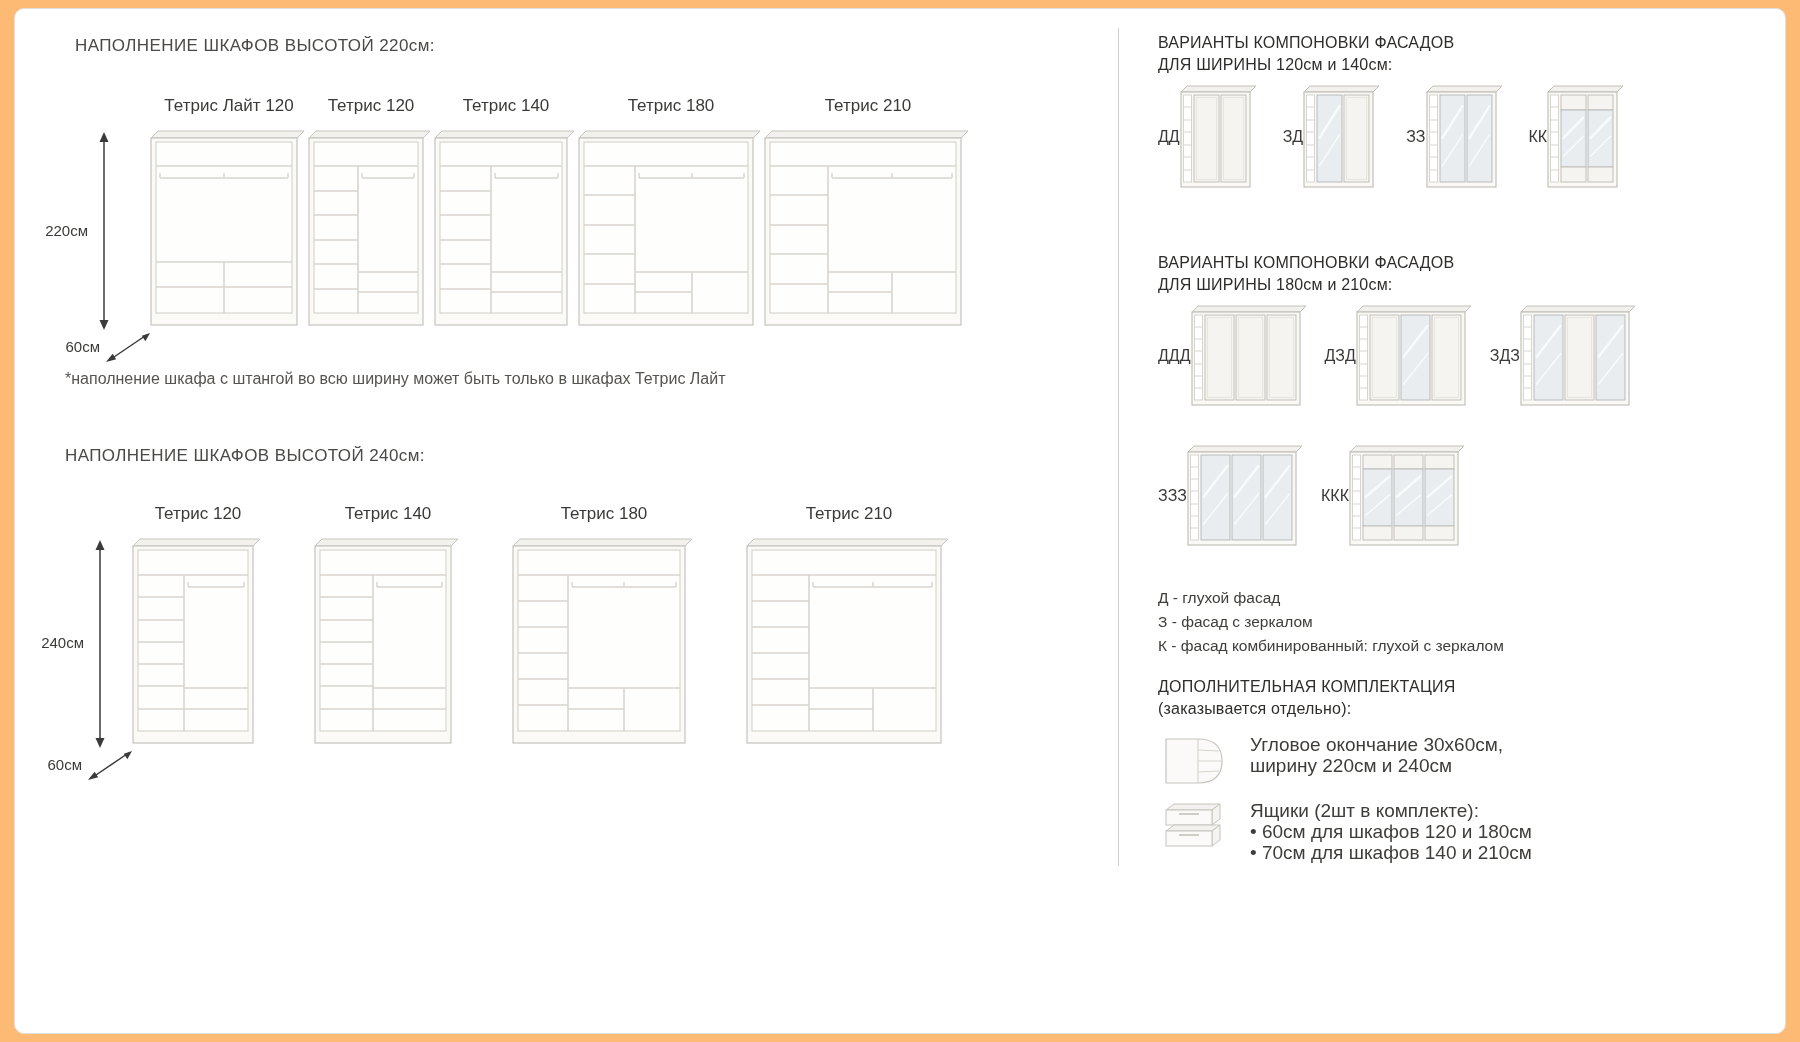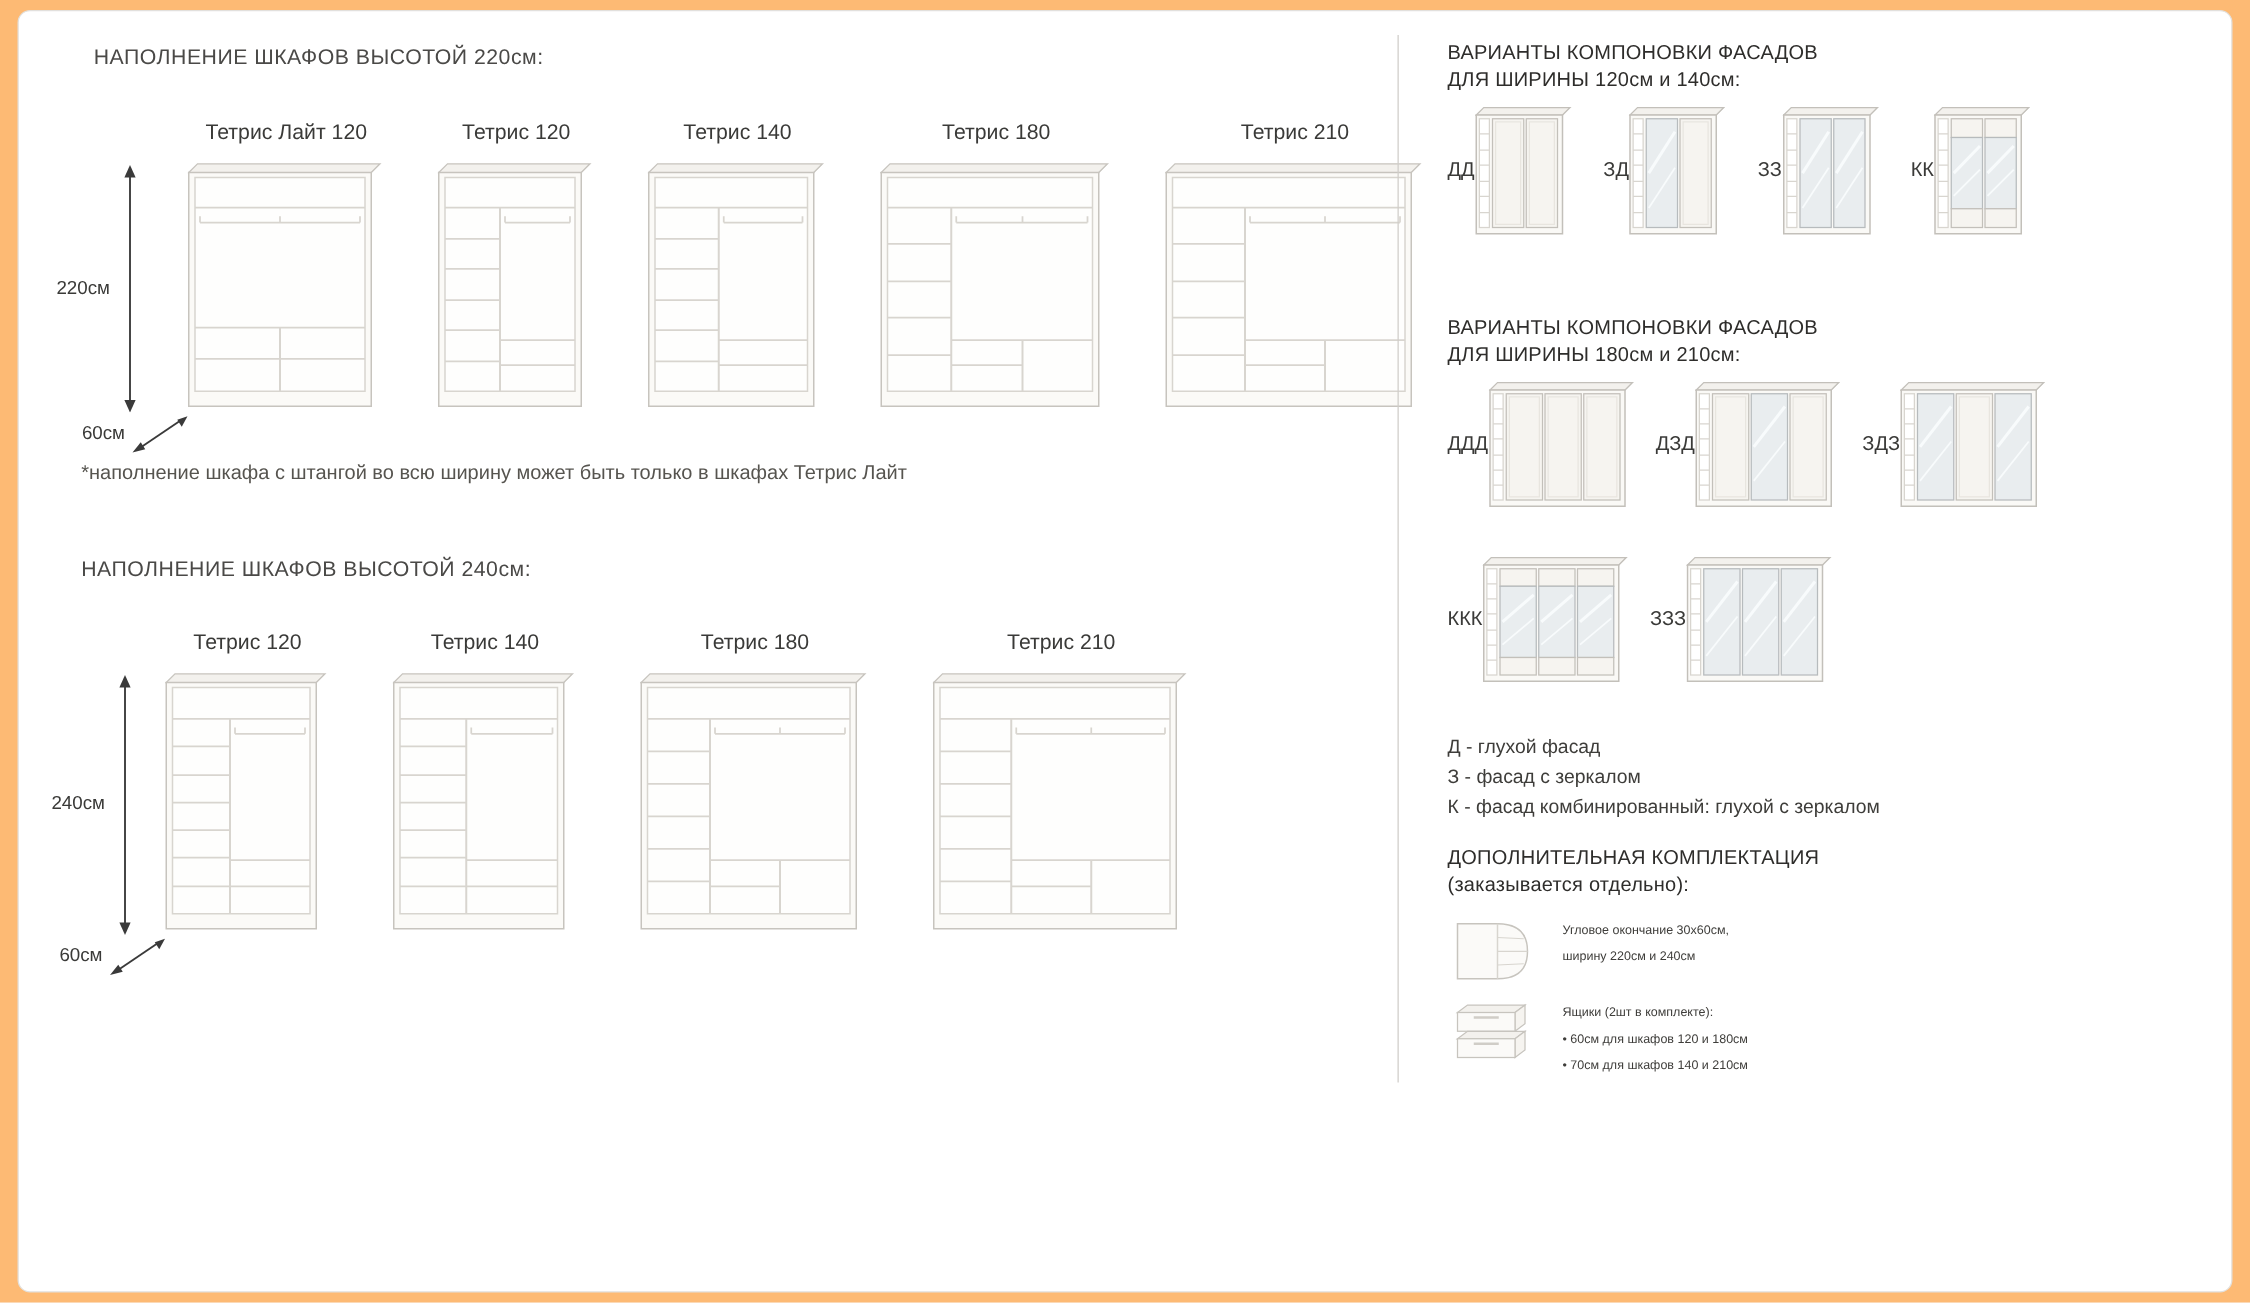--- a/index.html
+++ b/index.html
@@ -7,37 +7,37 @@
     width:1800px;height:1042px;background:#f4f3f1;
     font-family:"Liberation Sans", sans-serif;
     -webkit-font-smoothing:antialiased;
   }
   .page{position:relative;width:1800px;height:1042px;background:#fdba74;overflow:hidden}
   .card{position:absolute;left:14px;top:8px;right:14px;bottom:8px;
         border:1px solid #e2e0dd;border-radius:10px;background:#ffffff}
   .abs{position:absolute}
   .sec-title{font-size:17px;color:#4a4947;letter-spacing:.4px;white-space:nowrap}
   .ward-row{display:flex;align-items:flex-end}
-  #row220{gap:42px}
+  #row220{}
   #row240{gap:50px}
   .ward-cell{display:flex;flex-direction:column;align-items:center}
   .ward-label{font-size:17px;color:#3a3a38;margin-bottom:13px;white-space:nowrap}
   .dim-label{font-size:15px;color:#3a3a38;text-align:right;white-space:nowrap}
   .footnote{font-size:16px;color:#56544f;white-space:nowrap}
   .divider{position:absolute;width:1px;background:#cfcdc9}
   .r-title{font-weight:normal;font-size:16px;line-height:22px;color:#2e2d2b;letter-spacing:.2px;white-space:nowrap}
   .facade-row{display:flex;align-items:flex-end}
   #frow1{gap:24px}
   #frow2{gap:16px}
   #frow3{gap:16px}
   .facade-cell{display:flex;flex-direction:row;align-items:center}
   .facade-label{font-size:16px;color:#3a3a38;margin-bottom:5px;white-space:nowrap}
   .legend-line{font-size:15.5px;line-height:24px;color:#3e3d3a;white-space:nowrap}
   .extra{display:flex;gap:18px;align-items:flex-start}
-  .extra-text div{font-size:10px;line-height:21px;color:#3e3d3a;white-space:nowrap}
+  .extra-text div{font-size:19px;line-height:21px;color:#3e3d3a;white-space:nowrap}
   .x-icon{width:74px;height:58px;flex:0 0 auto}
 </style>
 </head>
 <body>
 
 <div class="page">
   <div class="card"></div>
 
   <div class="abs sec-title" id="t220" style="left:75px;top:36px">НАПОЛНЕНИЕ ШКАФОВ ВЫСОТОЙ 220см:</div>
 
@@ -416,20 +416,43 @@
             <line x1="16" y1="80.7" x2="41" y2="49.25" stroke="#f8fbfc" stroke-width="1.4"></line>
             <rect x="45" y="11" width="29" height="85" fill="#f6f4f0" stroke="#c3c0ba"></rect>
             <rect x="47.5" y="13.5" width="24" height="80" fill="none" stroke="#e8e5df"></rect>
             <rect x="76" y="11" width="29" height="85" fill="#e9edef" stroke="#b7bbbd"></rect>
             <line x1="78" y1="53.5" x2="103" y2="21.2" stroke="#f8fbfc" stroke-width="2.4"></line>
             <line x1="78" y1="80.7" x2="103" y2="49.25" stroke="#f8fbfc" stroke-width="1.4"></line>
           </svg></div>
       </div>
     </div>
   <div class="abs facade-row" id="frow3" style="left:1158px;top:444px">
+      <div class="facade-cell">
+        <div class="facade-label">ЗЗЗ</div>
+        <div><svg width="118" height="104" viewBox="0 0 118 104">
+            <polygon points="1,8 7,2 115,2 109,8" fill="#f3f1ed" stroke="#c3c0ba"></polygon>
+            <rect x="1" y="8" width="108" height="93" fill="#faf9f6" stroke="#c3c0ba" stroke-width="1.2"></rect>
+            <rect x="3.5" y="11" width="8" height="85" fill="#ffffff" stroke="#d8d5cf"></rect>
+            <line x1="3.5" y1="23" x2="11.5" y2="23" stroke="#d8d5cf"></line>
+            <line x1="3.5" y1="35" x2="11.5" y2="35" stroke="#d8d5cf"></line>
+            <line x1="3.5" y1="47" x2="11.5" y2="47" stroke="#d8d5cf"></line>
+            <line x1="3.5" y1="60" x2="11.5" y2="60" stroke="#d8d5cf"></line>
+            <line x1="3.5" y1="72" x2="11.5" y2="72" stroke="#d8d5cf"></line>
+            <line x1="3.5" y1="84" x2="11.5" y2="84" stroke="#d8d5cf"></line>
+            <rect x="14" y="11" width="29" height="85" fill="#e9edef" stroke="#b7bbbd"></rect>
+            <line x1="16" y1="53.5" x2="41" y2="21.2" stroke="#f8fbfc" stroke-width="2.4"></line>
+            <line x1="16" y1="80.7" x2="41" y2="49.25" stroke="#f8fbfc" stroke-width="1.4"></line>
+            <rect x="45" y="11" width="29" height="85" fill="#e9edef" stroke="#b7bbbd"></rect>
+            <line x1="47" y1="53.5" x2="72" y2="21.2" stroke="#f8fbfc" stroke-width="2.4"></line>
+            <line x1="47" y1="80.7" x2="72" y2="49.25" stroke="#f8fbfc" stroke-width="1.4"></line>
+            <rect x="76" y="11" width="29" height="85" fill="#e9edef" stroke="#b7bbbd"></rect>
+            <line x1="78" y1="53.5" x2="103" y2="21.2" stroke="#f8fbfc" stroke-width="2.4"></line>
+            <line x1="78" y1="80.7" x2="103" y2="49.25" stroke="#f8fbfc" stroke-width="1.4"></line>
+          </svg></div>
+      </div>
       <div class="facade-cell">
         <div class="facade-label">ККК</div>
         <div><svg width="118" height="104" viewBox="0 0 118 104">
             <polygon points="1,8 7,2 115,2 109,8" fill="#f3f1ed" stroke="#c3c0ba"></polygon>
             <rect x="1" y="8" width="108" height="93" fill="#faf9f6" stroke="#c3c0ba" stroke-width="1.2"></rect>
             <rect x="3.5" y="11" width="8" height="85" fill="#ffffff" stroke="#d8d5cf"></rect>
             <line x1="3.5" y1="23" x2="11.5" y2="23" stroke="#d8d5cf"></line>
             <line x1="3.5" y1="35" x2="11.5" y2="35" stroke="#d8d5cf"></line>
             <line x1="3.5" y1="47" x2="11.5" y2="47" stroke="#d8d5cf"></line>
             <line x1="3.5" y1="60" x2="11.5" y2="60" stroke="#d8d5cf"></line>
@@ -445,43 +468,20 @@
             <line x1="47" y1="53.5" x2="72" y2="31.84" stroke="#f8fbfc" stroke-width="2.4"></line>
             <line x1="47" y1="71.74" x2="72" y2="50.650000000000006" stroke="#f8fbfc" stroke-width="1.4"></line>
             <rect x="45" y="82" width="29" height="14" fill="#f6f4f0" stroke="#c3c0ba"></rect>
             <rect x="76" y="11" width="29" height="14" fill="#f6f4f0" stroke="#c3c0ba"></rect>
             <rect x="76" y="25" width="29" height="57" fill="#e9edef" stroke="#b7bbbd"></rect>
             <line x1="78" y1="53.5" x2="103" y2="31.84" stroke="#f8fbfc" stroke-width="2.4"></line>
             <line x1="78" y1="71.74" x2="103" y2="50.650000000000006" stroke="#f8fbfc" stroke-width="1.4"></line>
             <rect x="76" y="82" width="29" height="14" fill="#f6f4f0" stroke="#c3c0ba"></rect>
           </svg></div>
       </div>
-      <div class="facade-cell">
-        <div class="facade-label">ЗЗЗ</div>
-        <div><svg width="118" height="104" viewBox="0 0 118 104">
-            <polygon points="1,8 7,2 115,2 109,8" fill="#f3f1ed" stroke="#c3c0ba"></polygon>
-            <rect x="1" y="8" width="108" height="93" fill="#faf9f6" stroke="#c3c0ba" stroke-width="1.2"></rect>
-            <rect x="3.5" y="11" width="8" height="85" fill="#ffffff" stroke="#d8d5cf"></rect>
-            <line x1="3.5" y1="23" x2="11.5" y2="23" stroke="#d8d5cf"></line>
-            <line x1="3.5" y1="35" x2="11.5" y2="35" stroke="#d8d5cf"></line>
-            <line x1="3.5" y1="47" x2="11.5" y2="47" stroke="#d8d5cf"></line>
-            <line x1="3.5" y1="60" x2="11.5" y2="60" stroke="#d8d5cf"></line>
-            <line x1="3.5" y1="72" x2="11.5" y2="72" stroke="#d8d5cf"></line>
-            <line x1="3.5" y1="84" x2="11.5" y2="84" stroke="#d8d5cf"></line>
-            <rect x="14" y="11" width="29" height="85" fill="#e9edef" stroke="#b7bbbd"></rect>
-            <line x1="16" y1="53.5" x2="41" y2="21.2" stroke="#f8fbfc" stroke-width="2.4"></line>
-            <line x1="16" y1="80.7" x2="41" y2="49.25" stroke="#f8fbfc" stroke-width="1.4"></line>
-            <rect x="45" y="11" width="29" height="85" fill="#e9edef" stroke="#b7bbbd"></rect>
-            <line x1="47" y1="53.5" x2="72" y2="21.2" stroke="#f8fbfc" stroke-width="2.4"></line>
-            <line x1="47" y1="80.7" x2="72" y2="49.25" stroke="#f8fbfc" stroke-width="1.4"></line>
-            <rect x="76" y="11" width="29" height="85" fill="#e9edef" stroke="#b7bbbd"></rect>
-            <line x1="78" y1="53.5" x2="103" y2="21.2" stroke="#f8fbfc" stroke-width="2.4"></line>
-            <line x1="78" y1="80.7" x2="103" y2="49.25" stroke="#f8fbfc" stroke-width="1.4"></line>
-          </svg></div>
-      </div>
     </div>
 
   <div class="abs" id="legend" style="left:1158px;top:586px">
     <div class="legend-line">Д - глухой фасад</div>
     <div class="legend-line">З - фасад с зеркалом</div>
     <div class="legend-line">К - фасад комбинированный: глухой с зеркалом</div>
   </div>
 
   <div class="abs" id="xtitle" style="left:1158px;top:676px">
     <div class="r-title">ДОПОЛНИТЕЛЬНАЯ КОМПЛЕКТАЦИЯ</div>

